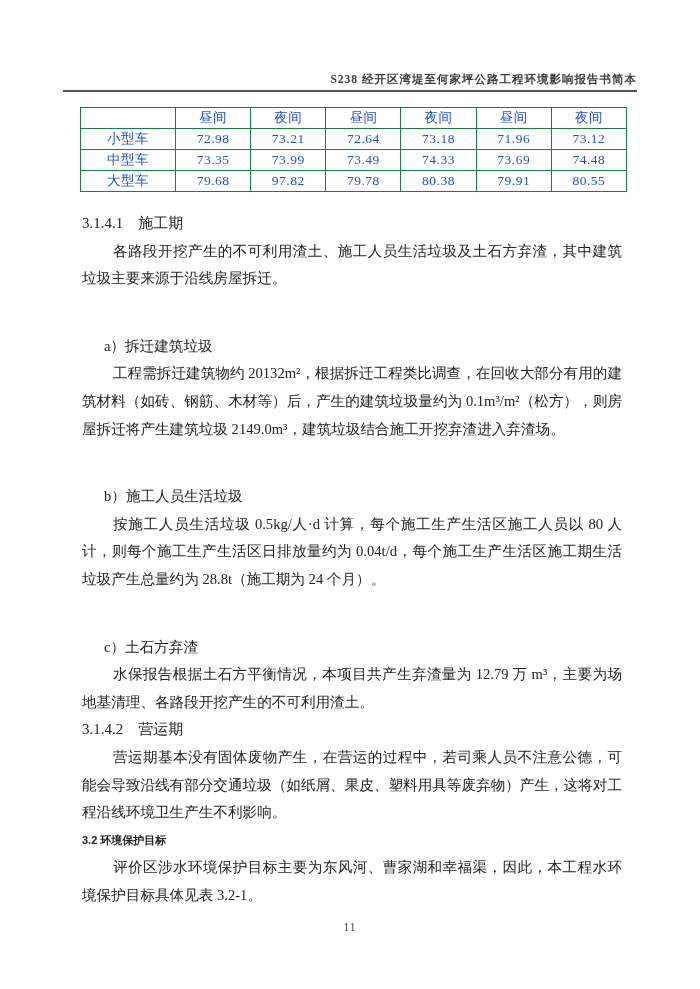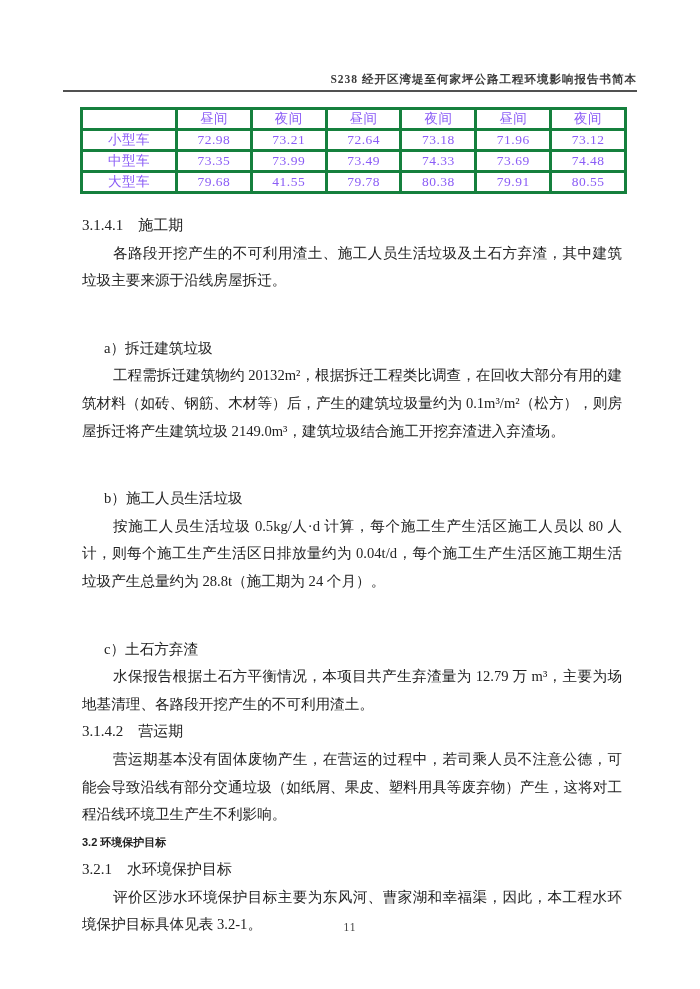--- a/index.html
+++ b/index.html
@@ -33,28 +33,28 @@
   table.noise-table {
     margin: 15px 0 0 17px;
     width: 547px;
     border-collapse: collapse;
     table-layout: fixed;
     border: 1.5px solid #3d3d3d;
   }
   table.noise-table col.c-label { width: 95px; }
   table.noise-table th,
   table.noise-table td {
-    border: 3px solid #15803d;
+    border: 1px solid #15803d;
     height: 21px;
     padding: 0;
     text-align: center;
     vertical-align: middle;
     font-weight: normal;
     font-size: 13.5px;
-    color: #8b5cf6;
+    color: #1d4ed8;
     letter-spacing: 0.5px;
   }
   
   .content {
     margin: 18px 0 0 19px;
     width: 540px;
     font-size: 14.6px;
     line-height: 27.6px;
     text-align: justify;
     color: #222222;
@@ -135,42 +135,41 @@
         <td>73.35</td>
         <td>73.99</td>
         <td>73.49</td>
         <td>74.33</td>
         <td>73.69</td>
         <td>74.48</td>
       </tr>
       <tr>
         <td>大型车</td>
         <td>79.68</td>
-        <td>41.55</td>
+        <td>97.82</td>
         <td>79.78</td>
         <td>80.38</td>
         <td>79.91</td>
         <td>80.55</td>
       </tr>
     </tbody>
   </table>
 
   <div class="content">
     <div class="h-song">3.1.4.1　施工期</div>
     <p class="body">各路段开挖产生的不可利用渣土、施工人员生活垃圾及土石方弃渣，其中建筑垃圾主要来源于沿线房屋拆迁。</p>
     <div class="sub">a）拆迁建筑垃圾</div>
     <p class="body">工程需拆迁建筑物约 20132m²，根据拆迁工程类比调查，在回收大部分有用的建筑材料（如砖、钢筋、木材等）后，产生的建筑垃圾量约为 0.1m³/m²（松方），则房屋拆迁将产生建筑垃圾 2149.0m³，建筑垃圾结合施工开挖弃渣进入弃渣场。</p>
     <div class="sub">b）施工人员生活垃圾</div>
     <p class="body">按施工人员生活垃圾 0.5kg/人·d 计算，每个施工生产生活区施工人员以 80 人计，则每个施工生产生活区日排放量约为 0.04t/d，每个施工生产生活区施工期生活垃圾产生总量约为 28.8t（施工期为 24 个月）。</p>
     <div class="sub">c）土石方弃渣</div>
     <p class="body">水保报告根据土石方平衡情况，本项目共产生弃渣量为 12.79 万 m³，主要为场地基清理、各路段开挖产生的不可利用渣土。</p>
     <div class="h-song">3.1.4.2　营运期</div>
     <p class="body">营运期基本没有固体废物产生，在营运的过程中，若司乘人员不注意公德，可能会导致沿线有部分交通垃圾（如纸屑、果皮、塑料用具等废弃物）产生，这将对工程沿线环境卫生产生不利影响。</p>
     <div class="h-hei">3.2 环境保护目标</div>
-    <div class="h-song">3.2.1　水环境保护目标</div>
     <p class="body">评价区涉水环境保护目标主要为东风河、曹家湖和幸福渠，因此，本工程水环境保护目标具体见表 3.2-1。</p>
   </div>
 
   <div class="footer">
     <span>11</span>
   </div>
 
 </div>
 
 </body></html>

